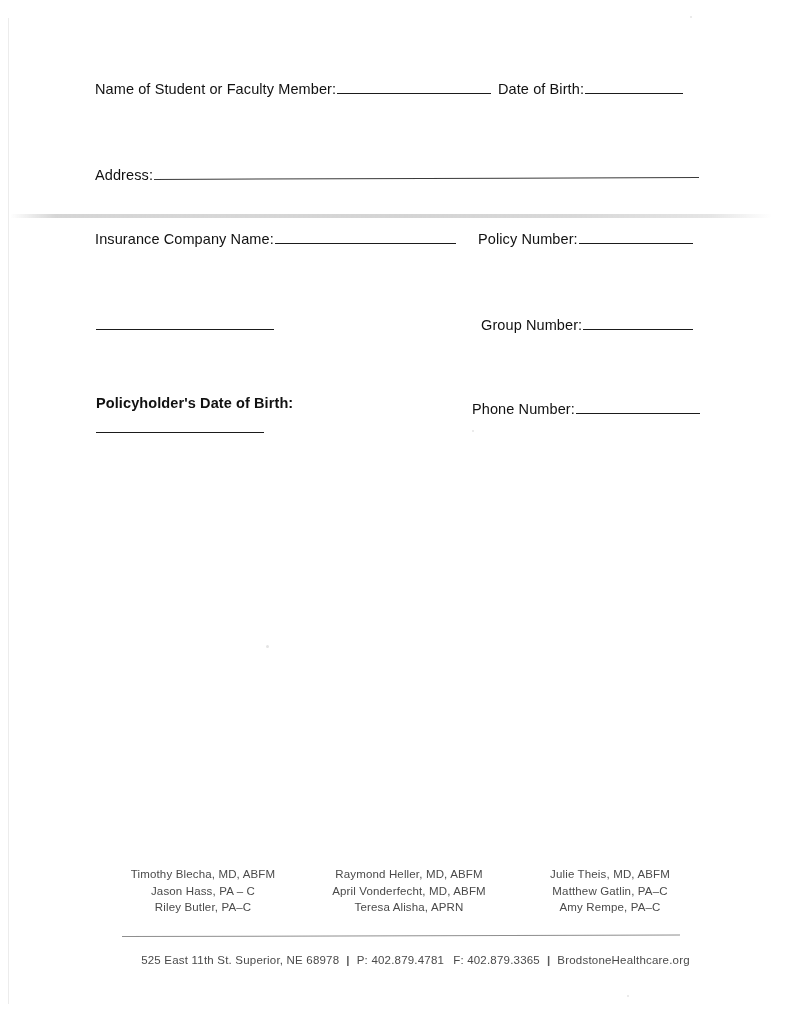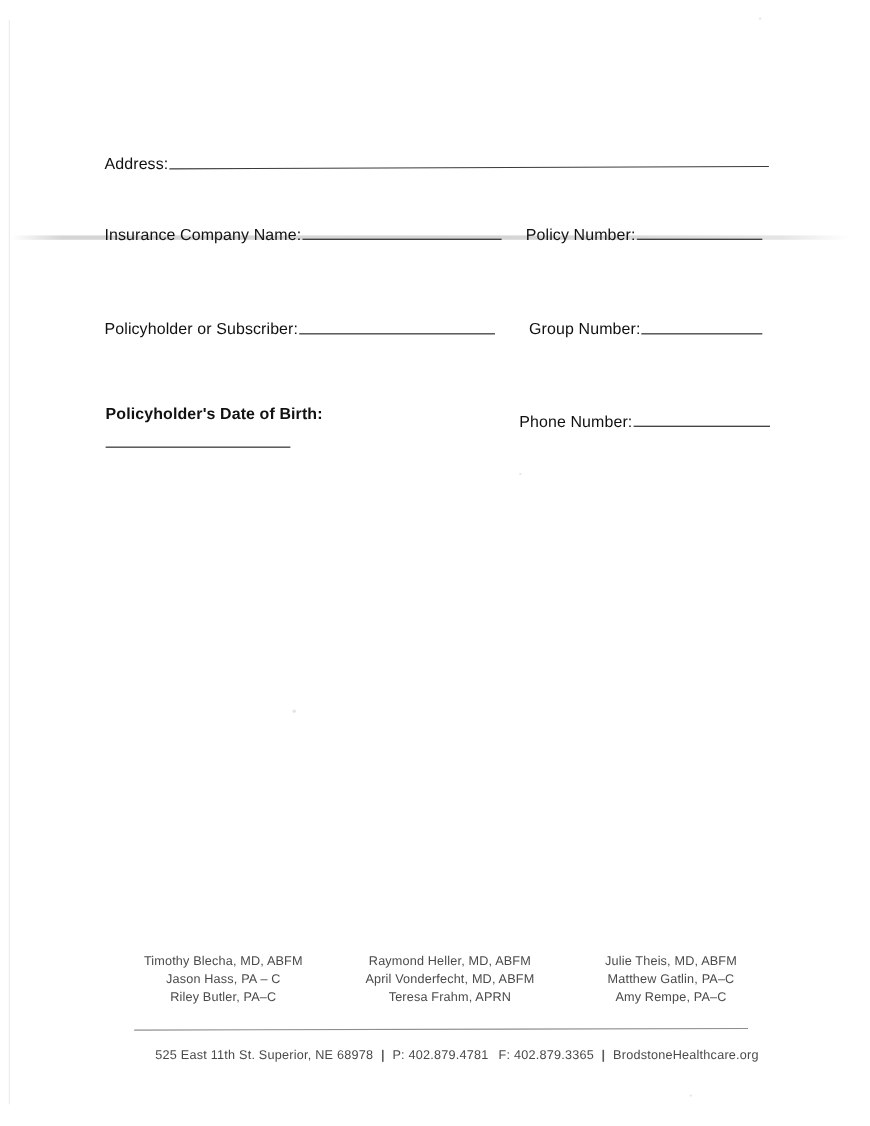--- a/index.html
+++ b/index.html
@@ -148,20 +148,30 @@
 
   <div class="scan-edge-left"></div>
   <div class="scan-ghost-band"></div>
   <div class="speck" style="left:266px;top:645px;width:3px;height:3px;"></div>
   <div class="speck" style="left:472px;top:430px;width:2px;height:2px;"></div>
   <div class="speck" style="left:627px;top:995px;width:2px;height:2px;"></div>
   <div class="speck" style="left:690px;top:16px;width:2px;height:2px;"></div>
 
   <div class="form-area">
 
+    <div class="form-row" style="top:0;">
+      <div class="fld" style="left:0;">
+        <span class="lbl">Name of Student or Faculty Member:</span>
+        <span class="rule" style="width:154px;"></span>
+      </div>
+      <div class="fld" style="left:403px;">
+        <span class="lbl">Date of Birth:</span>
+        <span class="rule" style="width:98px;"></span>
+      </div>
+    </div>
 
     <div class="form-row" style="top:60px;text-align:right;">
       <div class="fld" style="left:0;">
         <span class="lbl">Address:</span>
         <span class="rule soft skew" style="width:545px;"></span>
       </div>
     </div>
 
     <div class="form-row" style="top:98px;">
       <div class="fld" style="left:0;">
@@ -169,21 +179,20 @@
         <span class="rule" style="width:181px;"></span>
       </div>
       <div class="fld" style="left:383px;">
         <span class="lbl">Policy Number:</span>
         <span class="rule" style="width:114px;"></span>
       </div>
     </div>
 
     <div class="form-row" style="top:158px;">
       <div class="fld" style="left:0;">
-        <span class="lbl">Policyholder or Subscriber:</span>
         <span class="rule" style="width:178px;"></span>
       </div>
       <div class="fld" style="left:386px;">
         <span class="lbl">Group Number:</span>
         <span class="rule" style="width:110px;"></span>
       </div>
     </div>
 
     <div class="form-row" style="top:216px;">
       <div class="fld" style="left:0;flex-direction:column;">
@@ -202,21 +211,21 @@
 
     <div class="prov-col c1">
       <div>Timothy Blecha, MD, ABFM</div>
       <div>Jason Hass, PA – C</div>
       <div>Riley Butler, PA–C</div>
     </div>
 
     <div class="prov-col c2">
       <div>Raymond Heller, MD, ABFM</div>
       <div>April Vonderfecht, MD, ABFM</div>
-      <div>Teresa Frahm, APRN</div>
+      <div>Teresa Alisha, APRN</div>
     </div>
 
     <div class="prov-col c3">
       <div>Julie Theis, MD, ABFM</div>
       <div>Matthew Gatlin, PA–C</div>
       <div>Amy Rempe, PA–C</div>
     </div>
 
   </div>
 

